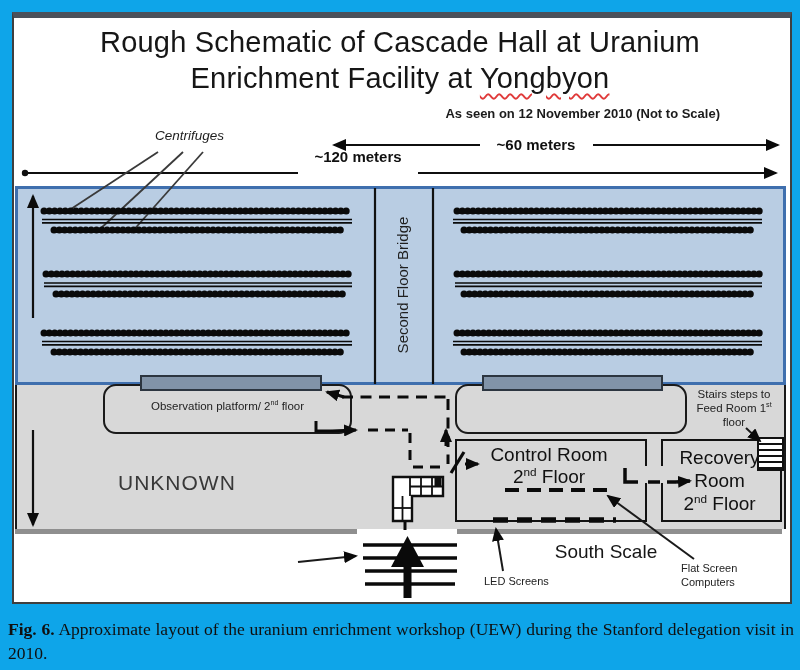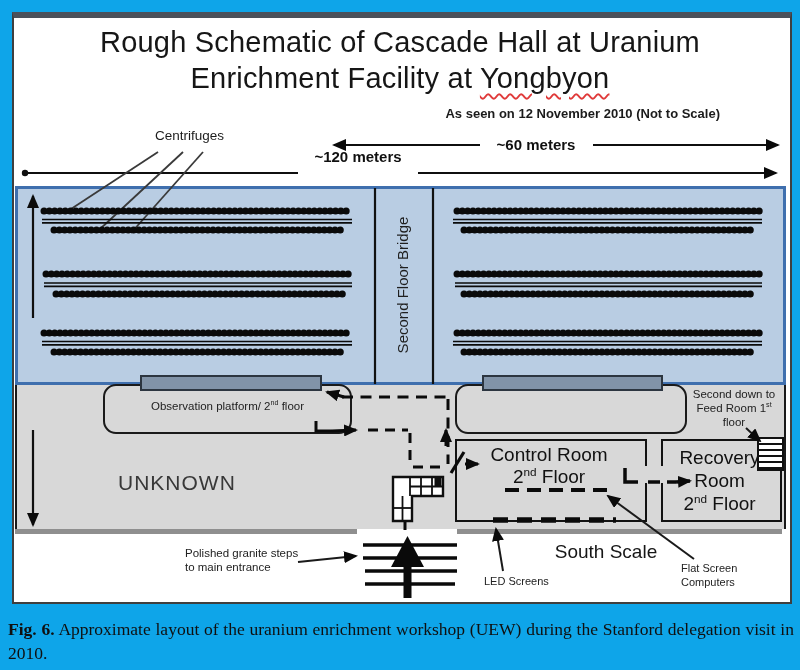--- a/index.html
+++ b/index.html
@@ -41,21 +41,21 @@
   <div class="abs frame"></div>
 
   <div class="abs title" style="top:26px;">
     <span>Rough Schematic of Cascade Hall at Uranium</span>
   </div>
   <div class="abs title" style="top:62px;">
     <span>Enrichment Facility at </span><span class="squiggle">Yongbyon</span>
   </div>
   <div class="abs subtitle">As seen on 12 November 2010 (Not to Scale)</div>
 
-  <div class="abs" style="left:155px;top:128px;font-size:13.5px;color:#1c1c1c;">Centrifuges</div>
+  <div class="abs" style="left:155px;top:128px;font-size:13.5px;color:#1c1c1c;font-style:italic;">Centrifuges</div>
 
   <div class="abs dimtext" style="left:476px;top:136px;width:120px;">~60 meters</div>
   <div class="abs dimtext" style="left:298px;top:148px;width:120px;">~120 meters</div>
   <div class="abs dimtext rot" style="left:-33px;top:364px;width:120px;height:18px;">~18 meters</div>
 
   <div class="abs hall"></div>
 
   <div class="abs rot" style="left:319px;top:275px;width:170px;height:20px;font-size:15px;color:#1f1f1f;">Second Floor Bridge</div>
 
   <div class="abs grayzone"></div>
@@ -85,34 +85,30 @@
     <span>Recovery</span><br>
     <span>Room</span><br>
     <span>2</span><sup>nd</sup><span> Floor</span>
   </div>
 
   <div class="abs patch" style="left:640px;"></div>
   <div class="abs patch" style="left:660px;"></div>
 
   <div class="abs stairsicon"></div>
   <div class="abs smalltext" style="left:686px;top:387px;width:96px;text-align:center;">
-    <span>Second down to</span><br>
+    <span>Stairs steps to</span><br>
     <span>Feed Room 1</span><sup>st</sup><br>
     <span>floor</span>
   </div>
 
   <div class="abs" style="left:536px;top:541px;width:140px;text-align:center;font-size:19px;color:#161616;">South Scale</div>
   <div class="abs smalltext" style="left:484px;top:574px;font-size:11px;">LED Screens</div>
   <div class="abs smalltext" style="left:681px;top:561px;font-size:11px;">
     <span>Flat Screen</span><br>
     <span>Computers</span>
-  </div>
-  <div class="abs smalltext" style="left:185px;top:546px;">
-    <span>Polished granite steps</span><br>
-    <span>to main entrance</span>
   </div>
 
   <svg class="overlay" width="800" height="670" viewBox="0 0 800 670">
     <defs>
       <marker id="arr" markerUnits="userSpaceOnUse" markerWidth="14" markerHeight="12" refX="12" refY="6" orient="auto">
         <path d="M0,0 L14,6 L0,12 Z" fill="#0a0a0a"></path>
       </marker>
     </defs>
 
     <g stroke="#0f0f0f" stroke-width="2.2">

